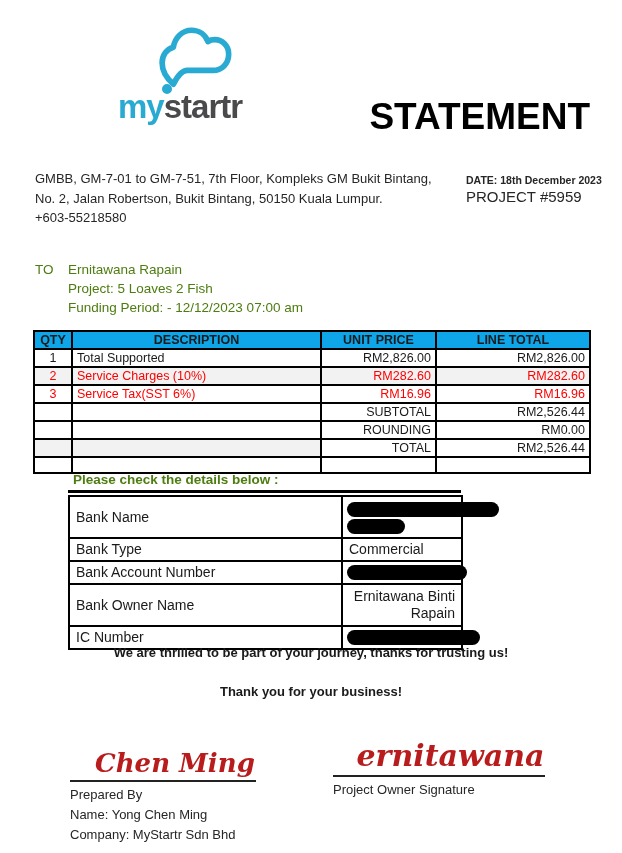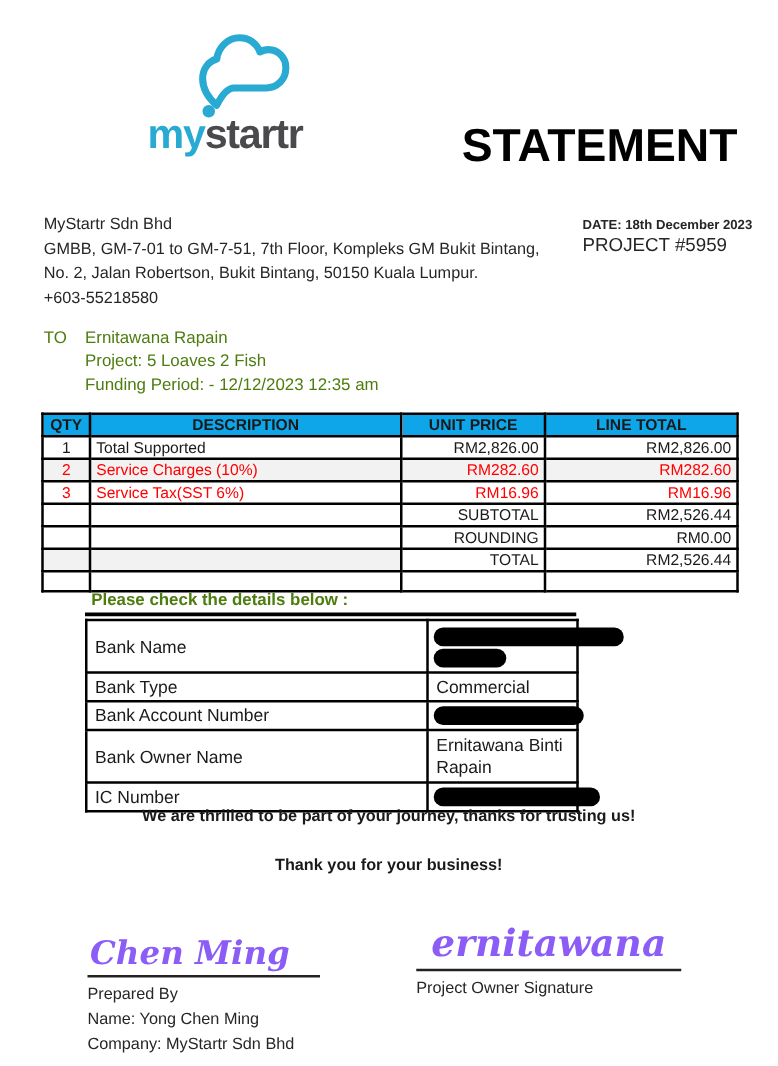--- a/index.html
+++ b/index.html
@@ -68,21 +68,21 @@
   .redact.r-acct  { width:120px; margin:0 0 0 -2px; }
   .redact.r-ic    { width:133px; margin:0 0 0 -2px; }
 
   
   .msg { position:absolute; left:0; width:622px; text-align:center; font-size:13px;
          font-weight:700; color:#1a1a1a; }
   .msg-1 { top:645px; }
   .msg-2 { top:684px; }
 
   
-  .sig-script { font-family:"DejaVu Serif", serif; font-style:italic; font-weight:700; color:#8b5cf6; }
+  .sig-script { font-family:"DejaVu Serif", serif; font-style:italic; font-weight:700; color:#b91c1c;margin-left:23px; }
   .sig-left  { position:absolute; left:70px;  top:748px; width:186px; }
   .sig-right { position:absolute; left:333px; top:738px; width:212px; }
   .sig-left  .sig-script { font-size:26px; padding-left:2px; }
   .sig-right .sig-script { font-size:30px; text-align:center; }
   .sig-line { border-bottom:2px solid #222; margin-top:2px; }
   .sig-caption { font-size:13px; line-height:20px; margin-top:3px; color:#262626; }
 </style>
 </head>
 <body>
 
@@ -94,38 +94,37 @@
     </svg>
     <div class="ring"></div>
     <div class="wordmark">
       <span class="wm-my">my</span><span class="wm-startr">startr</span>
     </div>
   </div>
 
   <div class="doc-title">STATEMENT</div>
 
   <div class="company">
-    <div>MyStartr Sdn Bhd</div>
     <div>GMBB, GM-7-01 to GM-7-51, 7th Floor, Kompleks GM Bukit Bintang,</div>
     <div>No. 2, Jalan Robertson, Bukit Bintang, 50150 Kuala Lumpur.</div>
     <div>+603-55218580</div>
   </div>
 
   <div class="meta">
     <div class="meta-date">DATE: 18th December 2023</div>
     <div class="meta-project">PROJECT #5959</div>
   </div>
 
   <div class="recipient">
     <div class="to-row">
       <span class="to-label">TO</span>
       <span>Ernitawana Rapain</span>
     </div>
     <div style="padding-left:33px;">Project: 5 Loaves 2 Fish</div>
-    <div style="padding-left:33px;">Funding Period: - 12/12/2023 12:35 am</div>
+    <div style="padding-left:33px;">Funding Period: - 12/12/2023 07:00 am</div>
   </div>
 
   <table class="stmt-table">
     <colgroup>
         <col class="c-qty">
         <col class="c-desc">
         <col class="c-unit">
         <col class="c-line">
       </colgroup>
     <tbody>
@@ -199,21 +198,21 @@
       <td>Commercial</td>
     </tr>
     <tr class="row-short">
       <td>Bank Account Number</td>
       <td>
         <div class="redact r-acct"></div>
       </td>
     </tr>
     <tr class="row-tall">
       <td>Bank Owner Name</td>
-      <td style="white-space:normal;">Ernitawana Binti Rapain</td>
+      <td style="white-space:normal;text-align:right;">Ernitawana Binti Rapain</td>
     </tr>
     <tr class="row-short">
       <td>IC Number</td>
       <td>
         <div class="redact r-ic"></div>
       </td>
     </tr>
   </tbody>
     </table>
 

